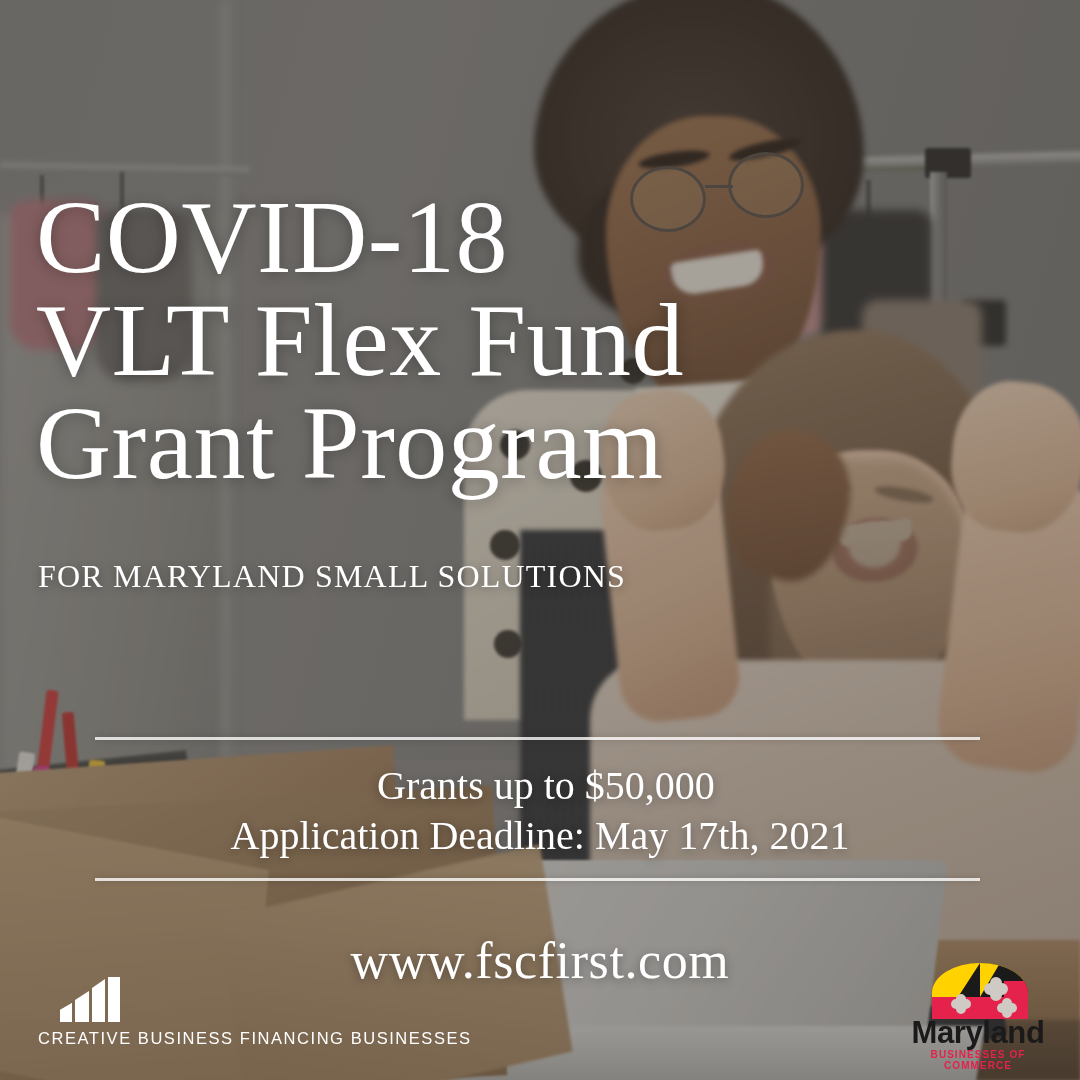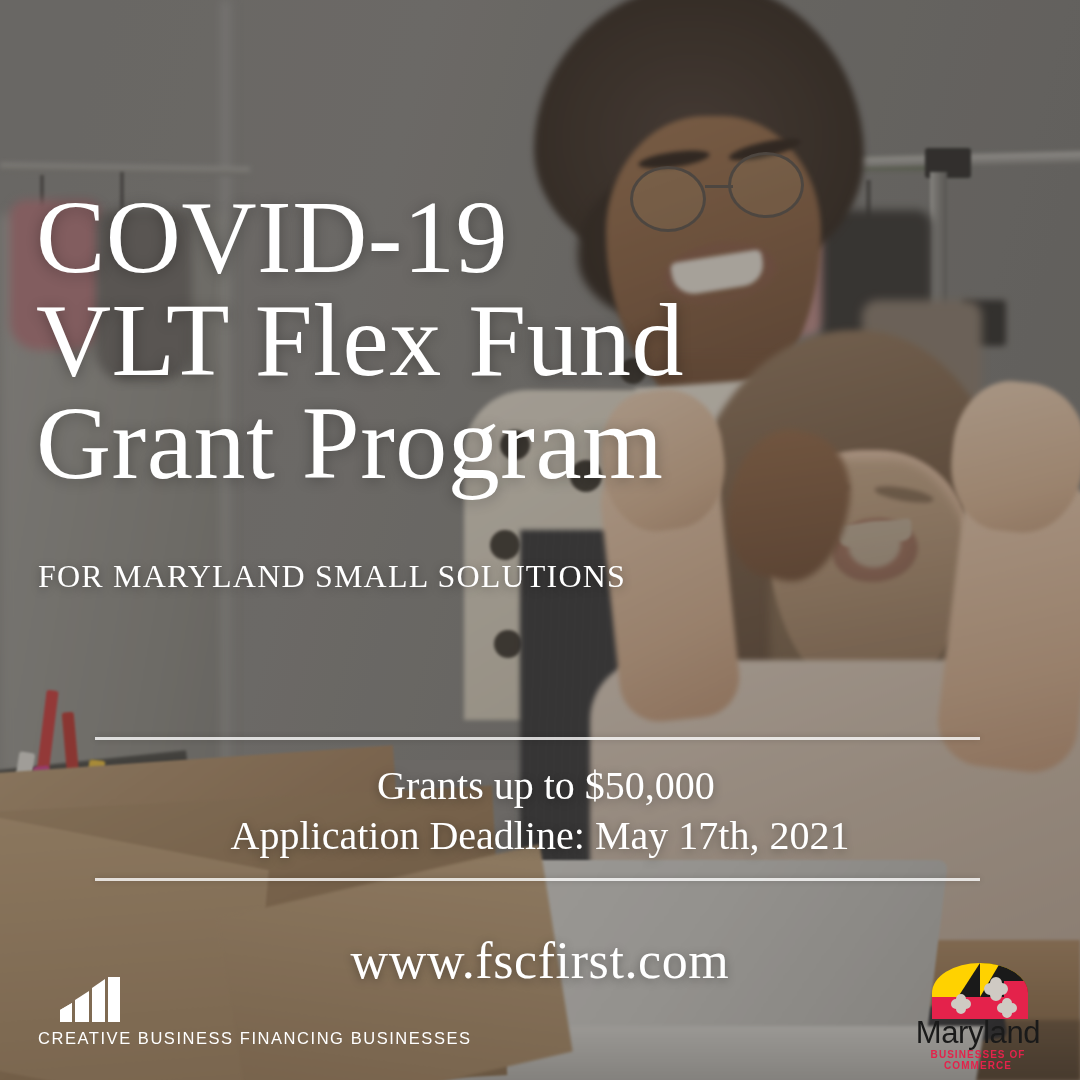--- a/index.html
+++ b/index.html
@@ -316,21 +316,21 @@
     font-family:"Liberation Sans", sans-serif;
     font-size:16.5px; letter-spacing:1.55px; color:#fff; white-space:nowrap;
   }
 
   
   .md{ position:absolute; left:898px; top:963px; width:160px; height:108px; }
   .md-crest{ position:absolute; left:30px; top:0; width:104px; height:56px; }
   .md-name{
     position:absolute; left:0; top:54px; width:160px; text-align:center;
     font-family:"Liberation Sans", sans-serif;
-    font-size:31px; font-weight:400; color:#1a1a1a; letter-spacing:-.4px;
+    font-size:31px; font-weight:700; color:#1a1a1a; letter-spacing:-.4px;
     line-height:1;
   }
   .md-sub{
     position:absolute; left:0; top:86px; width:160px; text-align:center;
     font-family:"Liberation Sans", sans-serif;
     font-size:10px; font-weight:700; letter-spacing:1.05px; color:#e4224b;
   }
 </style>
 </head>
 <body>
@@ -434,21 +434,21 @@
     <div class="boxMain"></div>
     <div class="boxFlapL"></div>
     <div class="boxFlapR"></div>
   </div>
 
   <div class="overlay"></div>
 
   <div class="content">
 
     <div class="headline">
-      <span class="l">COVID-19</span>
+      <span class="l">COVID-18</span>
       <span class="l">VLT Flex Fund</span>
       <span class="l">Grant Program</span>
     </div>
 
     <div class="subhead">FOR MARYLAND SMALL SOLUTIONS</div>
 
     <div class="rule top"></div>
 
     <div class="detail l1">Grants up to $50,000</div>
     <div class="detail l2">Application Deadline: May 17th, 2021</div>

